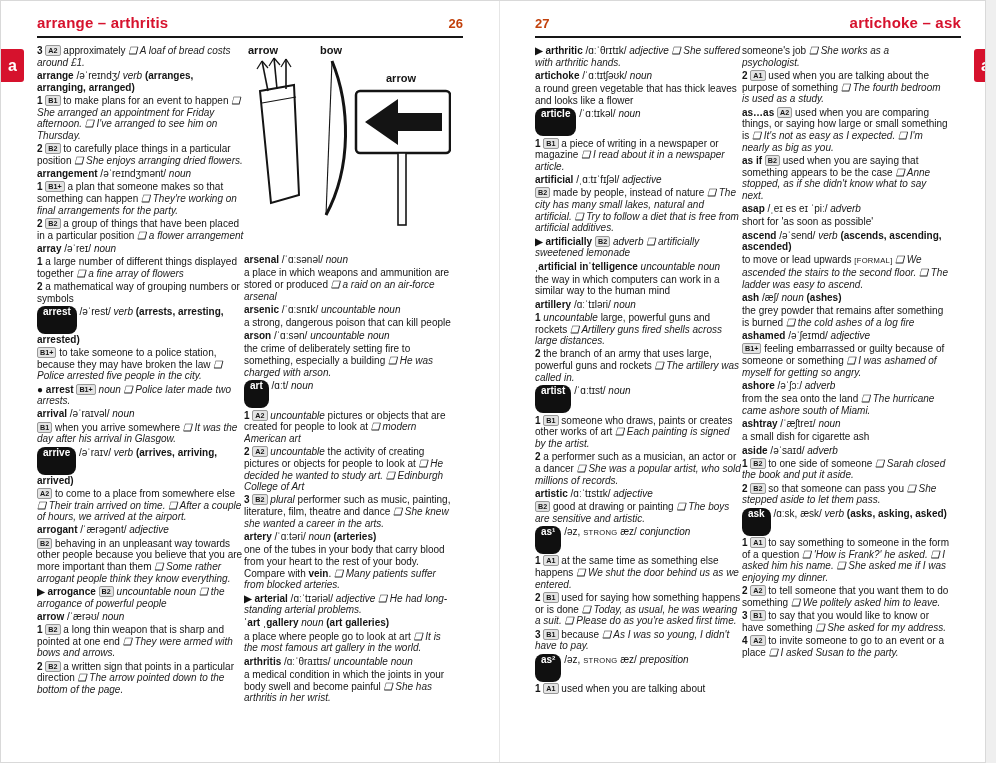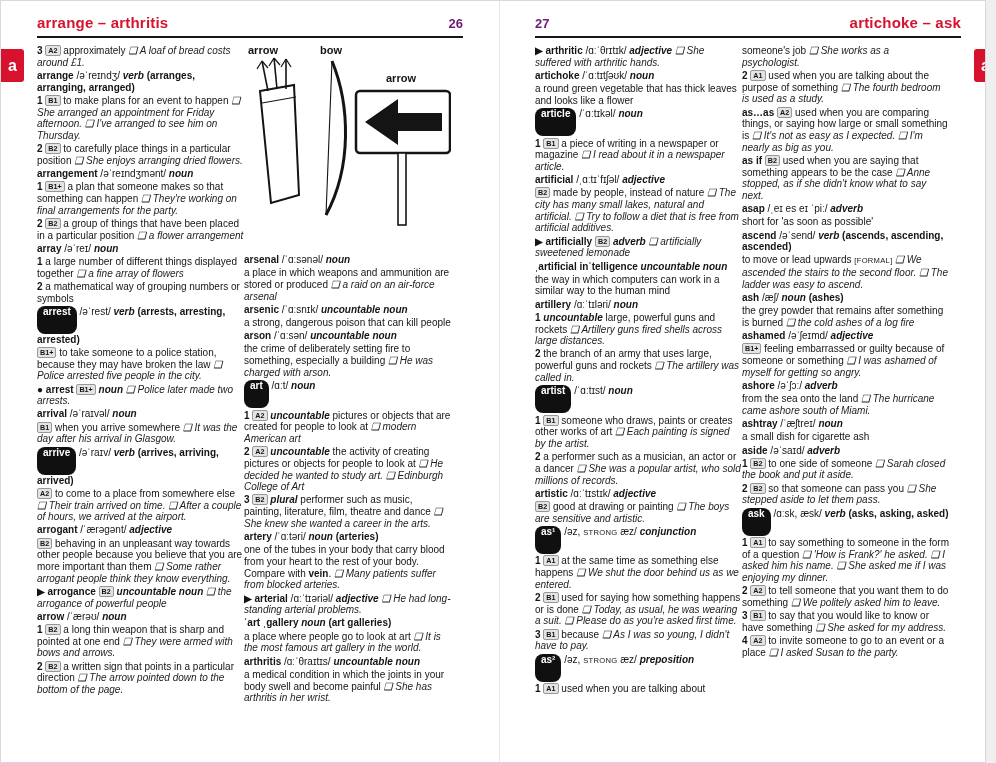--- a/index.html
+++ b/index.html
@@ -3,27 +3,27 @@
 <meta charset="utf-8">
 <style>
   *{box-sizing:border-box}
   html,body{margin:0;padding:0;background:#efefef;font-family:"Liberation Sans",sans-serif}
   .spread{position:relative;width:986px;height:763px;background:#fff;border:1px solid #d9d9d9;overflow:hidden}
   .page{position:absolute;top:0;width:498px;height:763px;background:#fff}
   .page-left{left:0}
   .page-right{left:498px;box-shadow:inset 1px 0 0 #e6e6e6}
   .pg-header{display:flex;justify-content:space-between;align-items:flex-end;margin:13px 36px 0;border-bottom:2px solid #161616;padding-bottom:5px}
   .pg-title{color:#d6122d;font-weight:bold;font-size:15px;letter-spacing:.2px}
-  .pg-num{font-weight:bold;font-size:13px;color:#701a75}
+  .pg-num{font-weight:bold;font-size:13px;color:#c2410c}
   .cols{display:flex;gap:0;margin:7px 36px 0;height:698px;overflow:hidden}
   .col{width:207px;overflow:hidden;font-size:10px;line-height:11.7px;color:#141414}
   .entry{margin:0 0 1.5px}
   .rp{font-weight:normal}
   .rb{font-weight:bold}
-  .rbi{font-weight:bold;font-style:italic}
+  .rbi{font-weight:normal;font-style:italic}
   .rex{font-style:italic;color:#222}
   .rsc{text-transform:uppercase;font-size:7.6px;letter-spacing:.3px}
   .lvl{display:inline-block;font-size:7.2px;font-weight:bold;line-height:9px;border:1px solid #979797;background:#e4e4e4;border-radius:2px;padding:0 2px;vertical-align:1px;font-style:normal}
   .kw{display:inline-block;background:#101010;color:#fff;font-weight:bold;border-radius:8px;padding:0 6px 17px;line-height:11px}
   .tab{position:absolute;top:48px;width:23px;height:33px;background:#d6122d;color:#fff;font-weight:bold;font-size:16px;display:flex;align-items:center;justify-content:center}
   .tab-left{left:0;border-radius:0 3px 3px 0}
   .tab-right{right:0;border-radius:3px 0 0 3px}
   .illustration{position:relative;height:205px;margin-bottom:4px}
   .ill-label{position:absolute;font-weight:bold;font-size:11px;color:#141414}
 </style>

